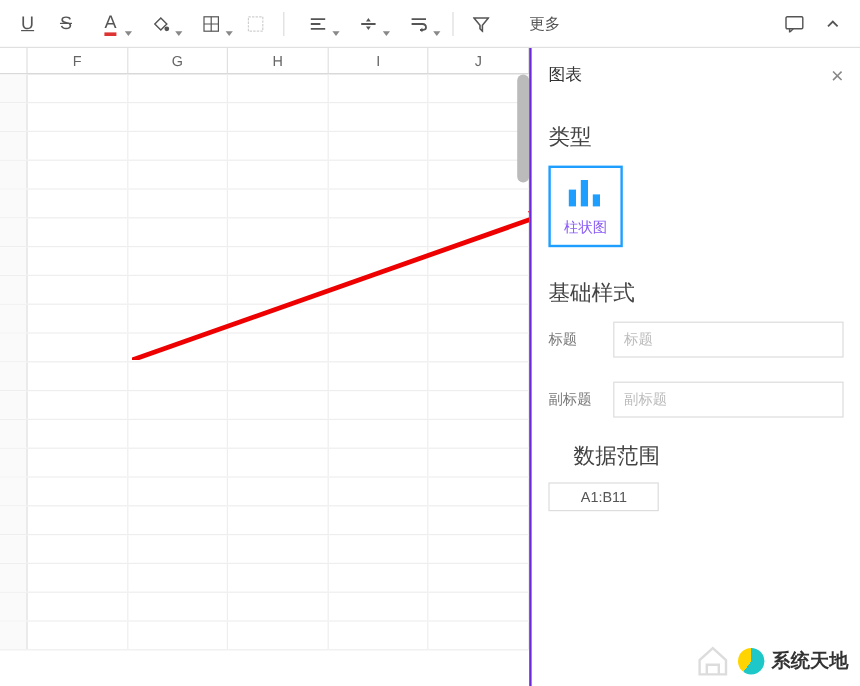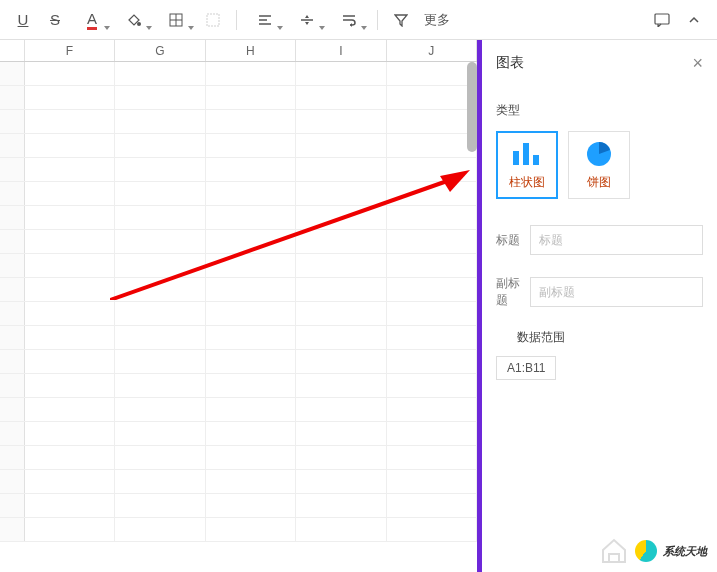--- a/index.html
+++ b/index.html
@@ -48,20 +48,21 @@
     margin: 0 6px;
   }
   .tb-more {
     font-size: 13px;
     color: #555;
     padding: 0 6px;
     display: flex;
     align-items: center;
     gap: 4px;
     cursor: pointer;
+    margin-left: 17px;
   }
   .tb-spacer { flex: 1; }
   .workarea {
     display: flex;
     height: calc(572px - 40px);
   }
   .sheet {
     flex: 1;
     position: relative;
     overflow: hidden;
@@ -101,64 +102,64 @@
     width: 10px;
     height: 90px;
     background: #bbb;
     border-radius: 5px;
   }
   .arrow {
     position: absolute;
     pointer-events: none;
   }
   .side-panel {
-    width: 240px;
-    border-left: 5px solid #6d28d9;
+    width: 276px;
+    border-left: 2px solid #6d28d9;
     padding: 14px 14px 0 14px;
     position: relative;
   }
   .sp-header {
     display: flex;
     align-items: center;
     justify-content: space-between;
     margin-bottom: 30px;
   }
   .sp-title {
     font-size: 14px;
     color: #333;
   }
   .sp-close {
     font-size: 18px;
     color: #888;
     cursor: pointer;
     line-height: 1;
   }
   .sp-section-label {
-    font-size: 12px;
+    font-size: 18px;
     color: #444;
     margin-bottom: 12px;
   }
   .chart-types {
     display: flex;
     flex-wrap: wrap;
     gap: 10px;
     margin-bottom: 26px;
   }
   .ct-item {
     width: 62px;
     height: 68px;
     border: 1px solid #e0e0e0;
     display: flex;
     flex-direction: column;
     align-items: center;
     justify-content: center;
     gap: 6px;
     cursor: pointer;
     font-size: 12px;
-    color: #c2410c;
+    color: #8b5cf6;
   }
   .ct-item.selected {
     border: 2px solid #1e9fff;
   }
   .ct-icon {
     width: 36px;
     height: 28px;
     display: flex;
     align-items: center;
     justify-content: center;
@@ -179,45 +180,44 @@
     height: 30px;
     border: 1px solid #ddd;
     padding: 0 8px;
     font-size: 12px;
     color: #333;
   }
   .form-input::placeholder { color: #bbb; }
   .range-box {
     display: inline-block;
     border: 1px solid #ddd;
-    padding: 4px 10px;
+    padding: 4px 26px;
     font-size: 12px;
     color: #555;
     margin-top: 6px;
   }
   .watermark {
     position: absolute;
     right: 6px;
     bottom: 6px;
     display: flex;
     align-items: center;
     gap: 6px;
     background: rgba(255,255,255,0.8);
     padding: 2px 4px;
   }
   .wm-logo {
     width: 22px; height: 22px;
     border-radius: 50%;
     background: conic-gradient(#1ec8c8 0 60%, #ffd400 60% 100%);
   }
   .wm-text {
-    font-size: 11px;
+    font-size: 16px;
     font-weight: bold;
     color: #333;
-    font-style: italic;
   }
 </style>
 </head>
 <body>
 
 <div class="toolbar">
   <div class="tb-btn">
     <span style="text-decoration:underline;font-size:15px;color:#555;">U</span>
   </div>
   <div class="tb-btn">
@@ -491,31 +491,23 @@
       <div class="ct-item selected">
         <div class="ct-icon">
           <svg width="34" height="26" viewBox="0 0 34 26">
               <rect x="3" y="10" width="6" height="14" fill="#1e9fff"></rect>
               <rect x="13" y="2" width="6" height="22" fill="#1e9fff"></rect>
               <rect x="23" y="14" width="6" height="10" fill="#1e9fff"></rect>
             </svg>
         </div>
         <span>柱状图</span>
       </div>
-      <div class="ct-item">
-        <div class="ct-icon">
-          <svg width="28" height="28" viewBox="0 0 28 28">
-              <circle cx="14" cy="14" r="12" fill="#1e9fff"></circle>
-              <path d="M14 14 L14 2 A12 12 0 0 1 25 10 Z" fill="#0d6fc7"></path>
-            </svg>
-        </div>
-        <span>饼图</span>
-      </div>
-    </div>
-
+    </div>
+
+    <div class="sp-section-label">基础样式</div>
 
     <div class="form-row">
       <div class="form-label">标题</div>
       <input class="form-input" placeholder="标题" style="">
     </div>
 
     <div class="form-row">
       <div class="form-label">副标题</div>
       <input class="form-input" placeholder="副标题" style="">
     </div>

